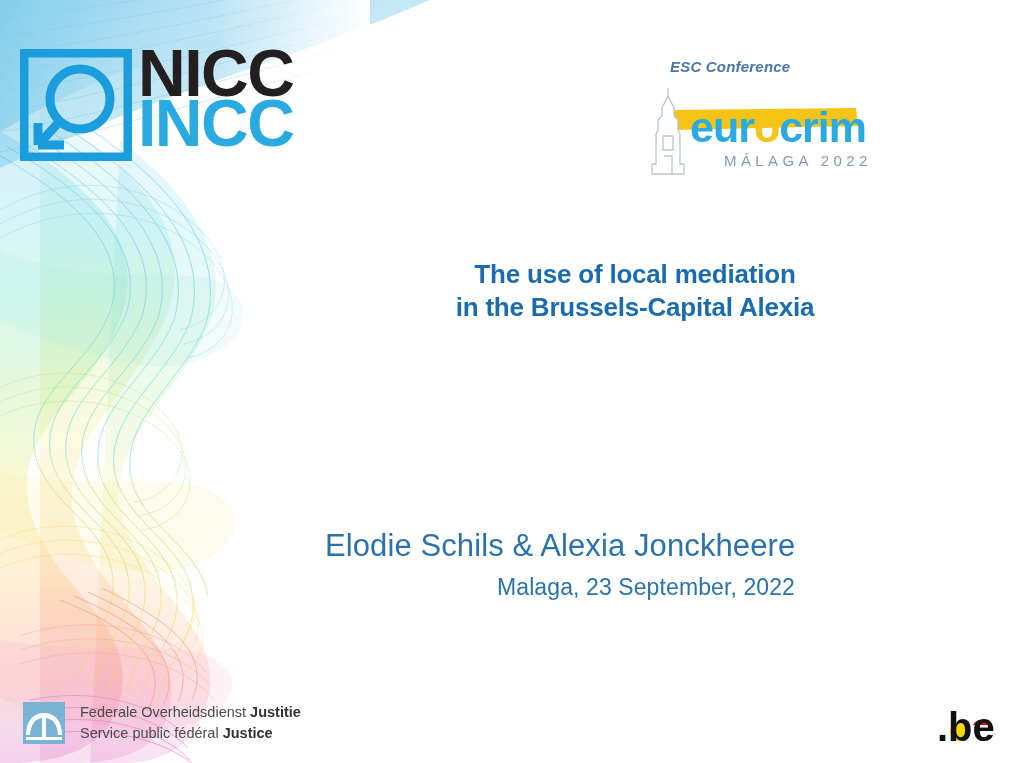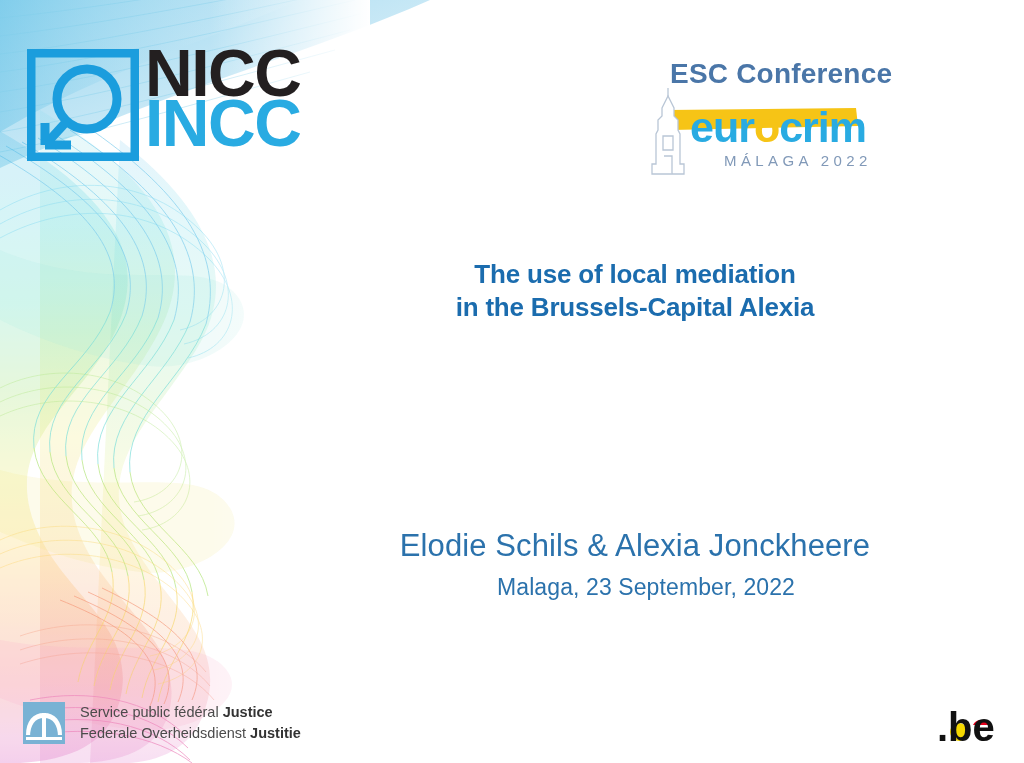--- a/index.html
+++ b/index.html
@@ -24,21 +24,21 @@
     left: 0;
     top: 0;
     width: 1024px;
     height: 763px;
     pointer-events: none;
   }
 
   
   .nicc-logo {
     position: absolute;
-    left: 27px;
+    left: 20px;
     top: 46px;
     width: 290px;
     height: 125px;
   }
   .nicc-mark {
     position: absolute;
     left: 0;
     top: 3px;
     width: 112px;
     height: 112px;
@@ -70,25 +70,26 @@
     position: absolute;
     left: 620px;
     top: 58px;
     width: 290px;
     height: 115px;
   }
   .esc-title {
     position: absolute;
     left: 50px;
     top: 0px;
-    font-size: 28px;
+    font-size: 15px;
     font-weight: bold;
     color: #4a76a8;
     letter-spacing: 0.2px;
     white-space: nowrap;
+    font-style: italic;
   }
   .eurocrim-logo {
     position: absolute;
     left: 12px;
     top: 28px;
     width: 255px;
     height: 90px;
   }
 
   
@@ -105,21 +106,21 @@
     letter-spacing: -0.2px;
   }
   .title .tline { display: block; white-space: nowrap; }
 
   
   .authors {
     position: absolute;
     left: 325px;
     top: 528px;
     width: 620px;
-    text-align: center;
+    text-align: left;
     font-size: 31px;
     color: #2b72ac;
     letter-spacing: 0.1px;
     white-space: nowrap;
   }
   .event-date {
     position: absolute;
     left: 336px;
     top: 574px;
     width: 620px;
@@ -369,22 +370,22 @@
 
   <div class="justice-logo">
     <svg class="justice-mark" viewBox="0 0 44 44" aria-hidden="true">
       <rect x="1" y="1" width="42" height="42" fill="#79b2d4"></rect>
       <path d="M4 34 C4 20 11 12 22 12 C33 12 40 20 40 34 Z" fill="#ffffff"></path>
       <path d="M8 36 C8 24 13 17 22 17 C31 17 36 24 36 36 Z" fill="#79b2d4"></path>
       <rect x="20" y="12" width="4" height="26" fill="#ffffff"></rect>
       <rect x="4" y="36" width="36" height="3" fill="#ffffff"></rect>
     </svg>
     <div class="justice-text">
+      <span class="jline"><span>Federale Overheidsdienst </span><span class="jbold">Justitie</span></span>
       <span class="jline"><span>Service public fédéral </span><span class="jbold">Justice</span></span>
-      <span class="jline"><span>Federale Overheidsdienst </span><span class="jbold">Justitie</span></span>
     </div>
   </div>
 
   <svg class="be-logo" viewBox="0 0 64 48" aria-hidden="true">
 
     <circle cx="24" cy="33" r="9" fill="#f5d800"></circle>
 
     <path d="M38 26 a9 9 0 0 1 16 0 Z" fill="#e3001b"></path>
     <text x="2" y="42" font-family="'Liberation Sans', sans-serif" font-size="40" font-weight="bold" fill="#111111">.be</text>
   </svg>

